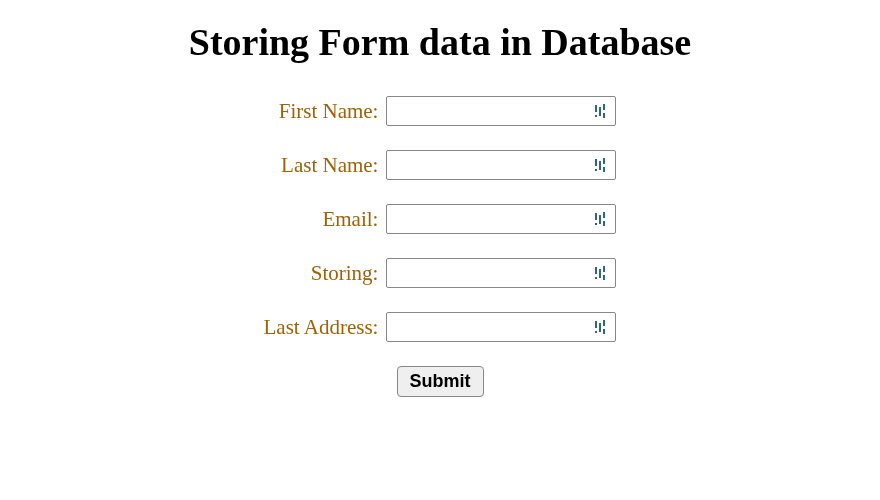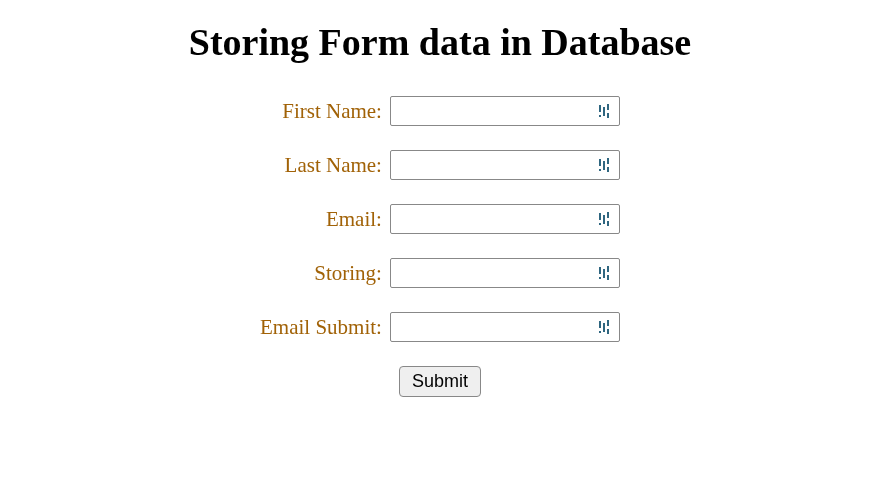--- a/index.html
+++ b/index.html
@@ -67,20 +67,21 @@
       margin-top: 6px;
     }
     .submit-btn {
       font-family: Arial, sans-serif;
       font-size: 18px;
       padding: 4px 12px;
       background: #efefef;
       border: 1px solid #888;
       border-radius: 4px;
       cursor: pointer;
+      font-weight: bold;
     }
   </style>
 </head>
 <body>
 
 <div class="container">
   <h1>Storing Form data in Database</h1>
 
   <div class="form-wrapper">
 
@@ -142,21 +143,21 @@
             <rect x="7" y="4" width="2" height="9" fill="#2f6680"></rect>
             <rect x="11" y="1" width="2" height="6" fill="#2f6680"></rect>
             <rect x="3" y="12" width="2" height="2" fill="#2f6680"></rect>
             <rect x="11" y="10" width="2" height="5" fill="#2f6680"></rect>
           </svg>
         </span>
       </span>
     </div>
 
     <div class="form-row">
-      <span class="form-label">Email Submit:</span>
+      <span class="form-label">Last Address:</span>
       <span class="input-wrapper">
         <input type="text" class="text-input" value="" style="">
         <span class="input-icon">
           <svg viewBox="0 0 16 16" width="16" height="16">
             <rect x="3" y="2" width="2" height="7" fill="#2f6680"></rect>
             <rect x="7" y="4" width="2" height="9" fill="#2f6680"></rect>
             <rect x="11" y="1" width="2" height="6" fill="#2f6680"></rect>
             <rect x="3" y="12" width="2" height="2" fill="#2f6680"></rect>
             <rect x="11" y="10" width="2" height="5" fill="#2f6680"></rect>
           </svg>

